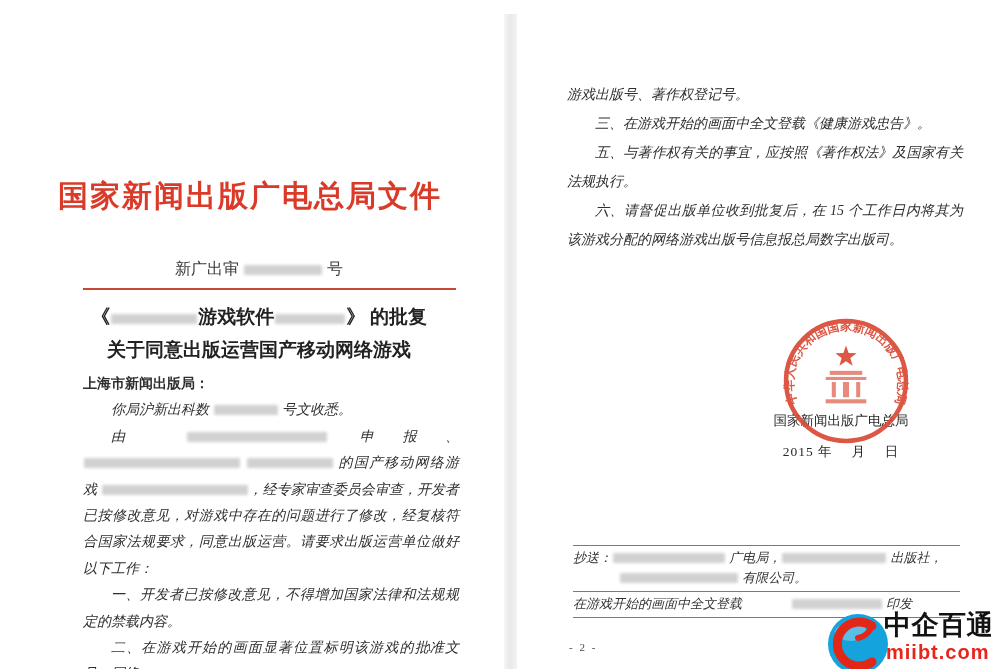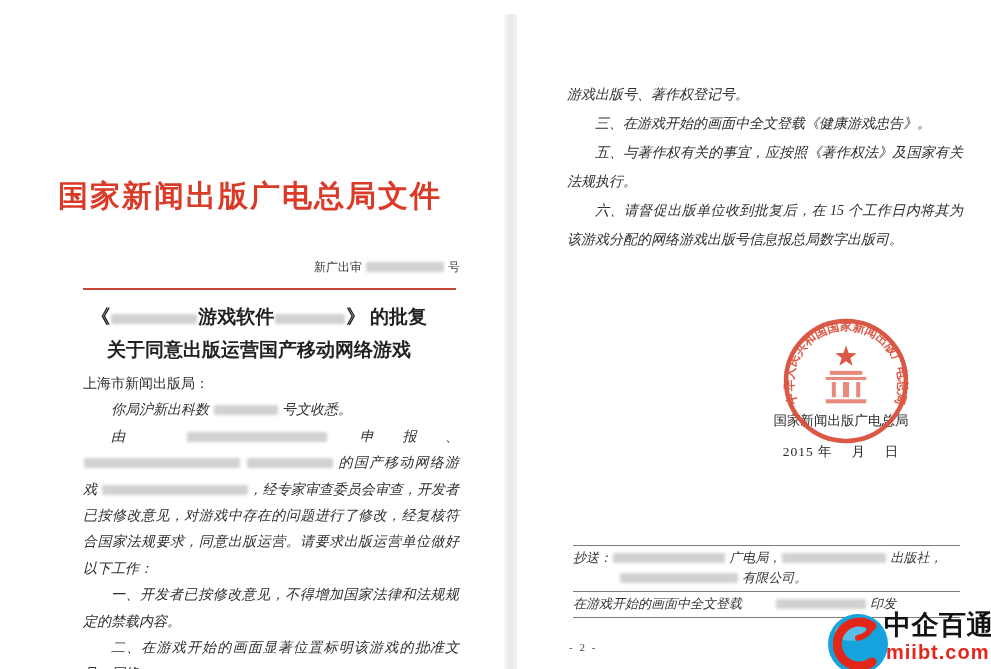--- a/index.html
+++ b/index.html
@@ -13,50 +13,50 @@
   #page2 { left:561px; width:404px; }
   .divider {
     position:absolute; left:504px; top:14px; width:13px; height:655px;
     background:linear-gradient(90deg,#f6f6f6,#e8e8e8 45%,#f2f2f2);
   }
   .header-title {
     position:absolute; top:176px; left:0; width:100%; 
     font-size:30px; font-weight:bold; color:#d93b28; letter-spacing:2px;
   }
   .doc-number {
-    position:absolute; top:259px; left:0; width:100%; text-align:right;
-    font-size:12px; color:#3c3c3c;
+    position:absolute; top:259px; left:0; width:100%; text-align:center;
+    font-size:16px; color:#3c3c3c;
   }
   .red-rule { position:absolute; top:288px; left:25px; width:373px; height:2px; background:#c74634; }
   .doc-title {
     position:absolute; top:300px; left:0; width:100%; text-align:center;
     font-size:19px; font-weight:bold; line-height:33px; color:#222;
   }
   .body-text { font-size:14px; text-align:justify; color:#2e2e2e; }
   #body1 { position:absolute; top:371px; left:25px; width:376px; line-height:26.4px; }
   #body2 { position:absolute; top:80px; left:6px; width:396px; line-height:29px; }
   .body-text p { margin:0; text-indent:2em;font-style:italic; }
   .body-text p.no-indent { text-indent:0; }
-  .salutation { line-height:inherit; }
+  .salutation { line-height:inherit;font-weight:bold; }
   .redact {
     display:inline-block; height:10px; background:#c6c6c6; border-radius:1px;
     filter:blur(1.5px); opacity:.8; margin:0 1px; vertical-align:-1px;
   }
   .signature {
     position:absolute; top:368px; left:140px; width:280px; text-align:center;
     font-size:13.5px; color:#2a2a2a;margin-top:44px;
   }
   .signature .date { margin-top:13px; letter-spacing:1px; }
   .seal { position:absolute; top:316px; left:220px; width:130px; height:130px; opacity:.92; }
   .footer { position:absolute; top:545px; left:12px; width:387px; font-size:13px; color:#333;font-style:italic; }
   .footer .rule { height:1px; background:#7a7a7a; }
   .footer .cc-line1 { padding:3px 0 2px 0; }
   .footer .cc-line2 { padding:0 0 4px 46px; }
   .footer .issuer-row { display:flex; justify-content:space-between; padding:3px 0 4px 0; }
-  .footer .issuer-right { margin-right:64px; }
+  .footer .issuer-right { margin-right:48px; }
   .page-number { position:absolute; top:641px; font-size:11px; color:#4a4a4a; letter-spacing:2px; }
   #pagenum1 { left:358px; }
   #pagenum2 { left:8px; }
   .wm-logo { position:absolute; left:826px; top:612px; }
   .wm-brand {
     position:absolute; left:884px; top:607px; width:110px;
     font-family:"Liberation Sans","DejaVu Sans",sans-serif;
     font-weight:900; font-size:27px; color:#121212; letter-spacing:0.5px; white-space:nowrap;
   }
   .wm-domain {

